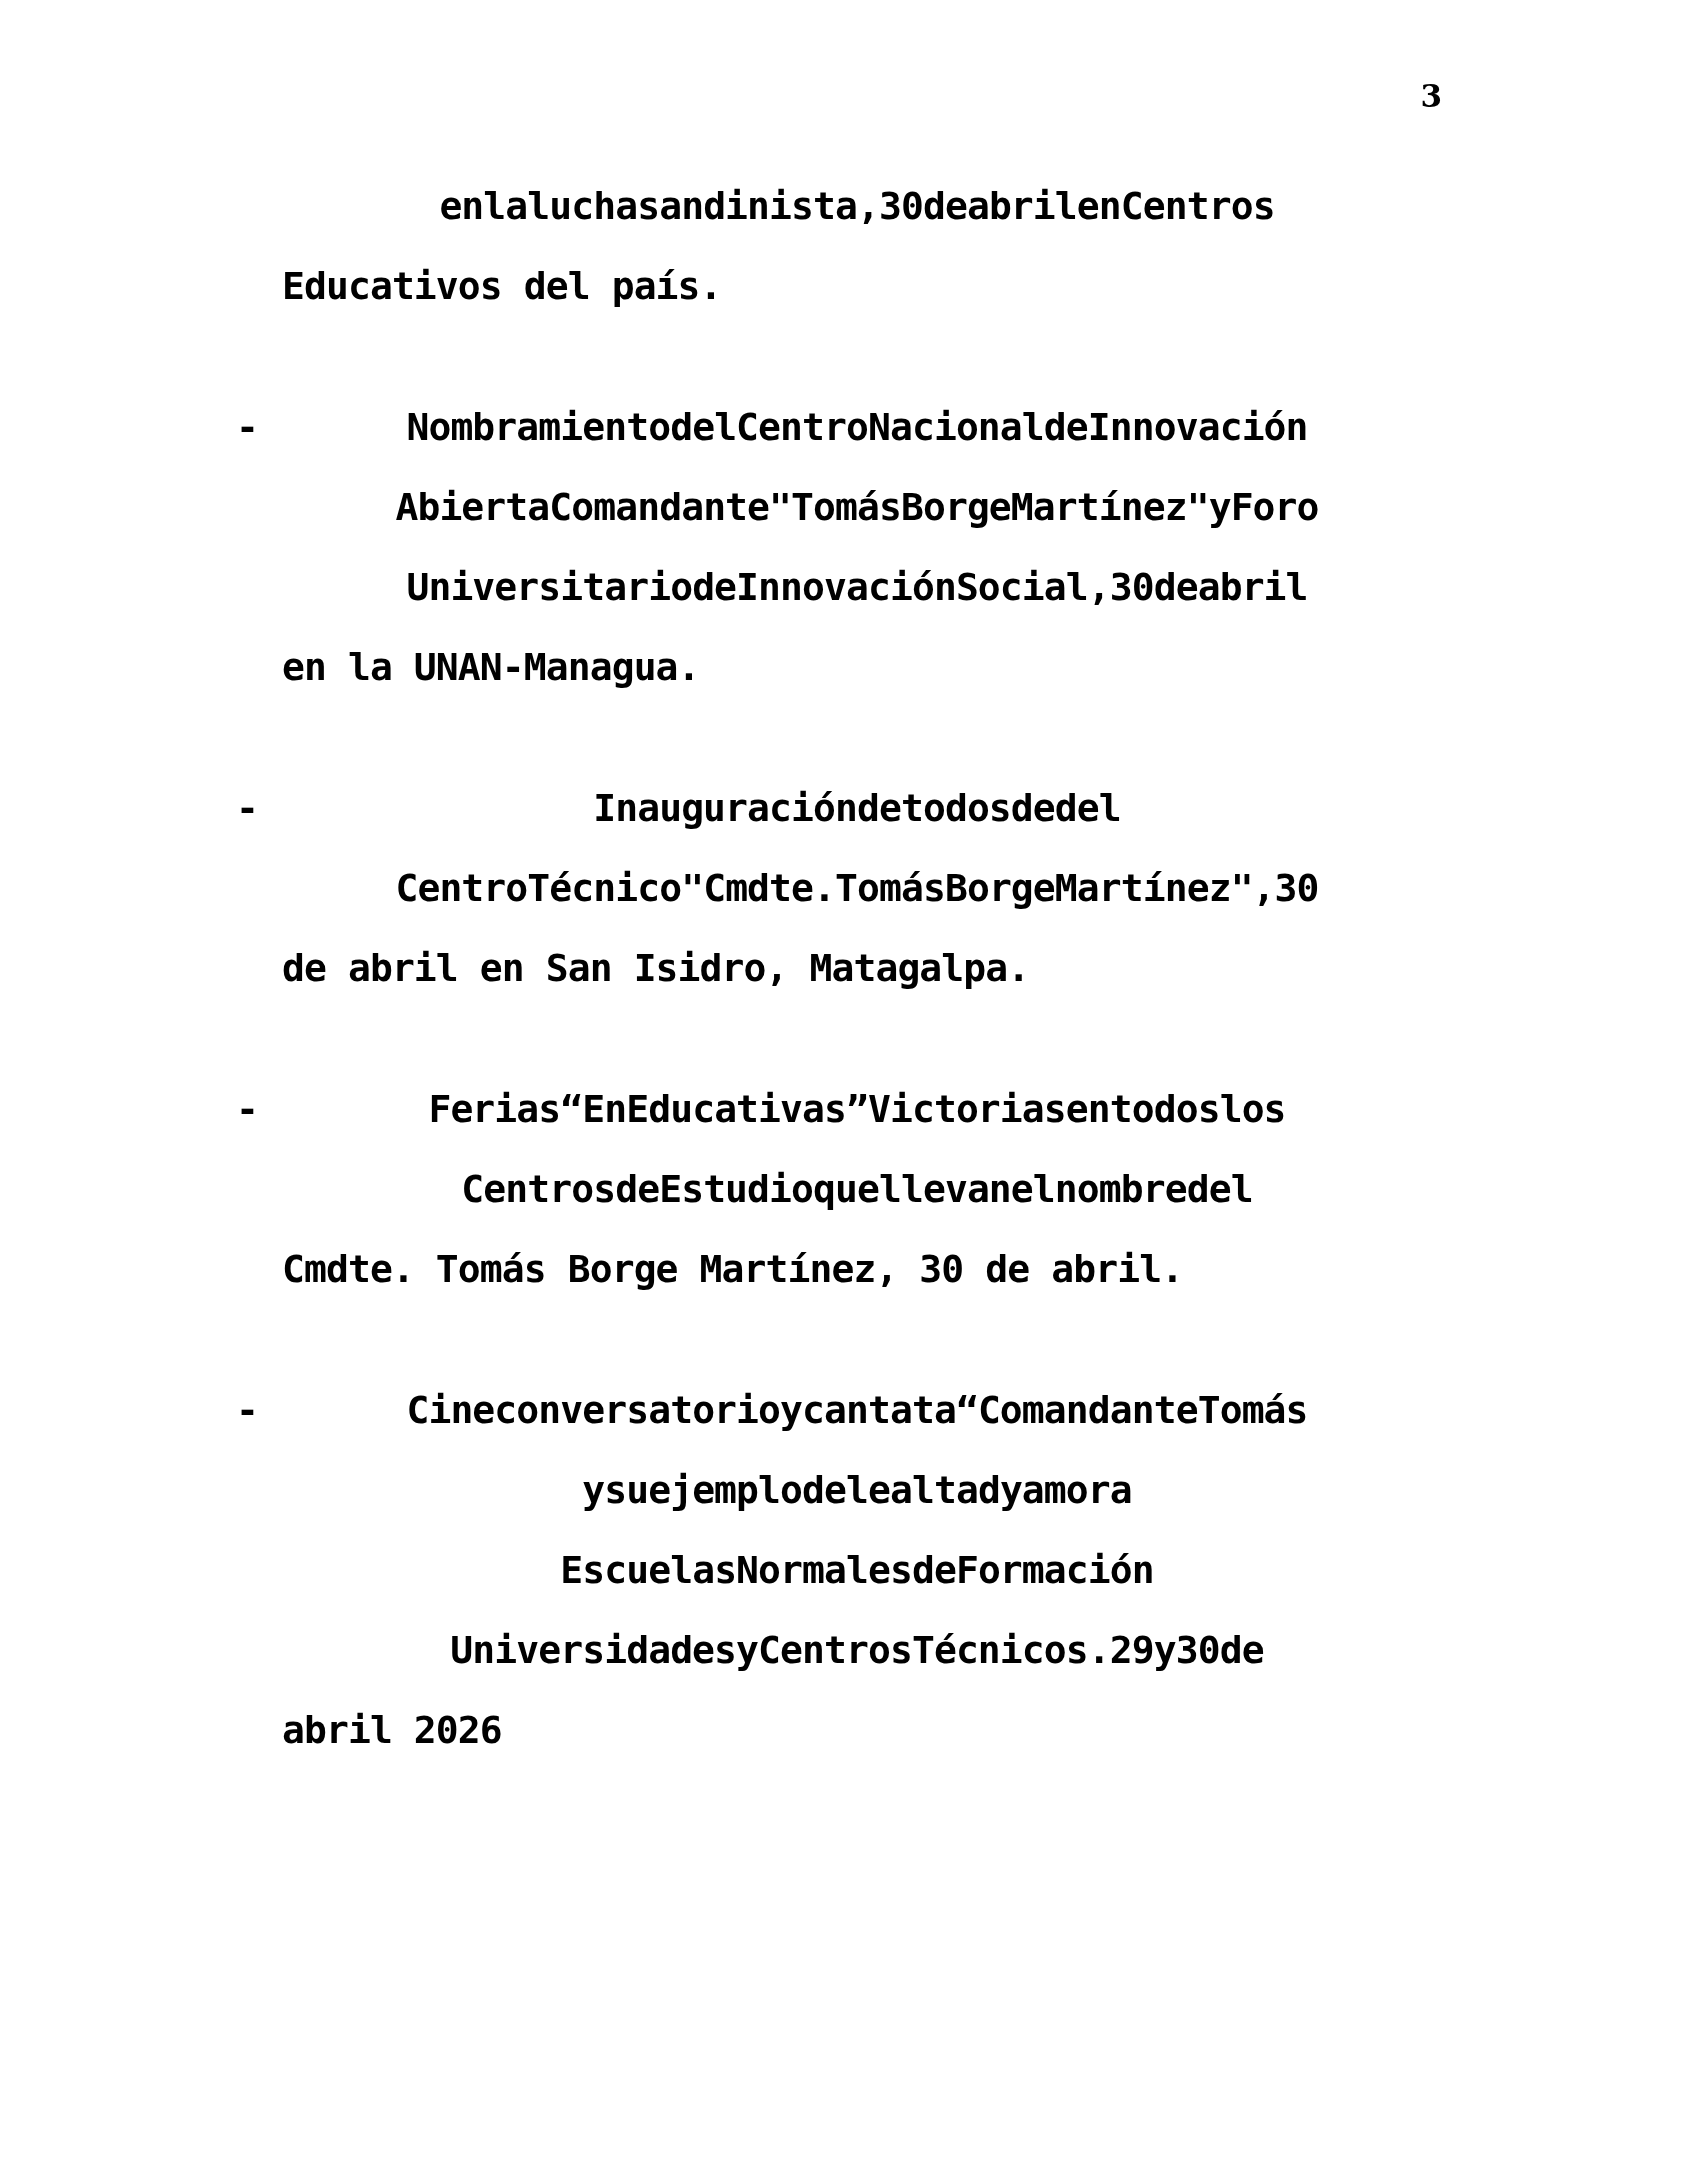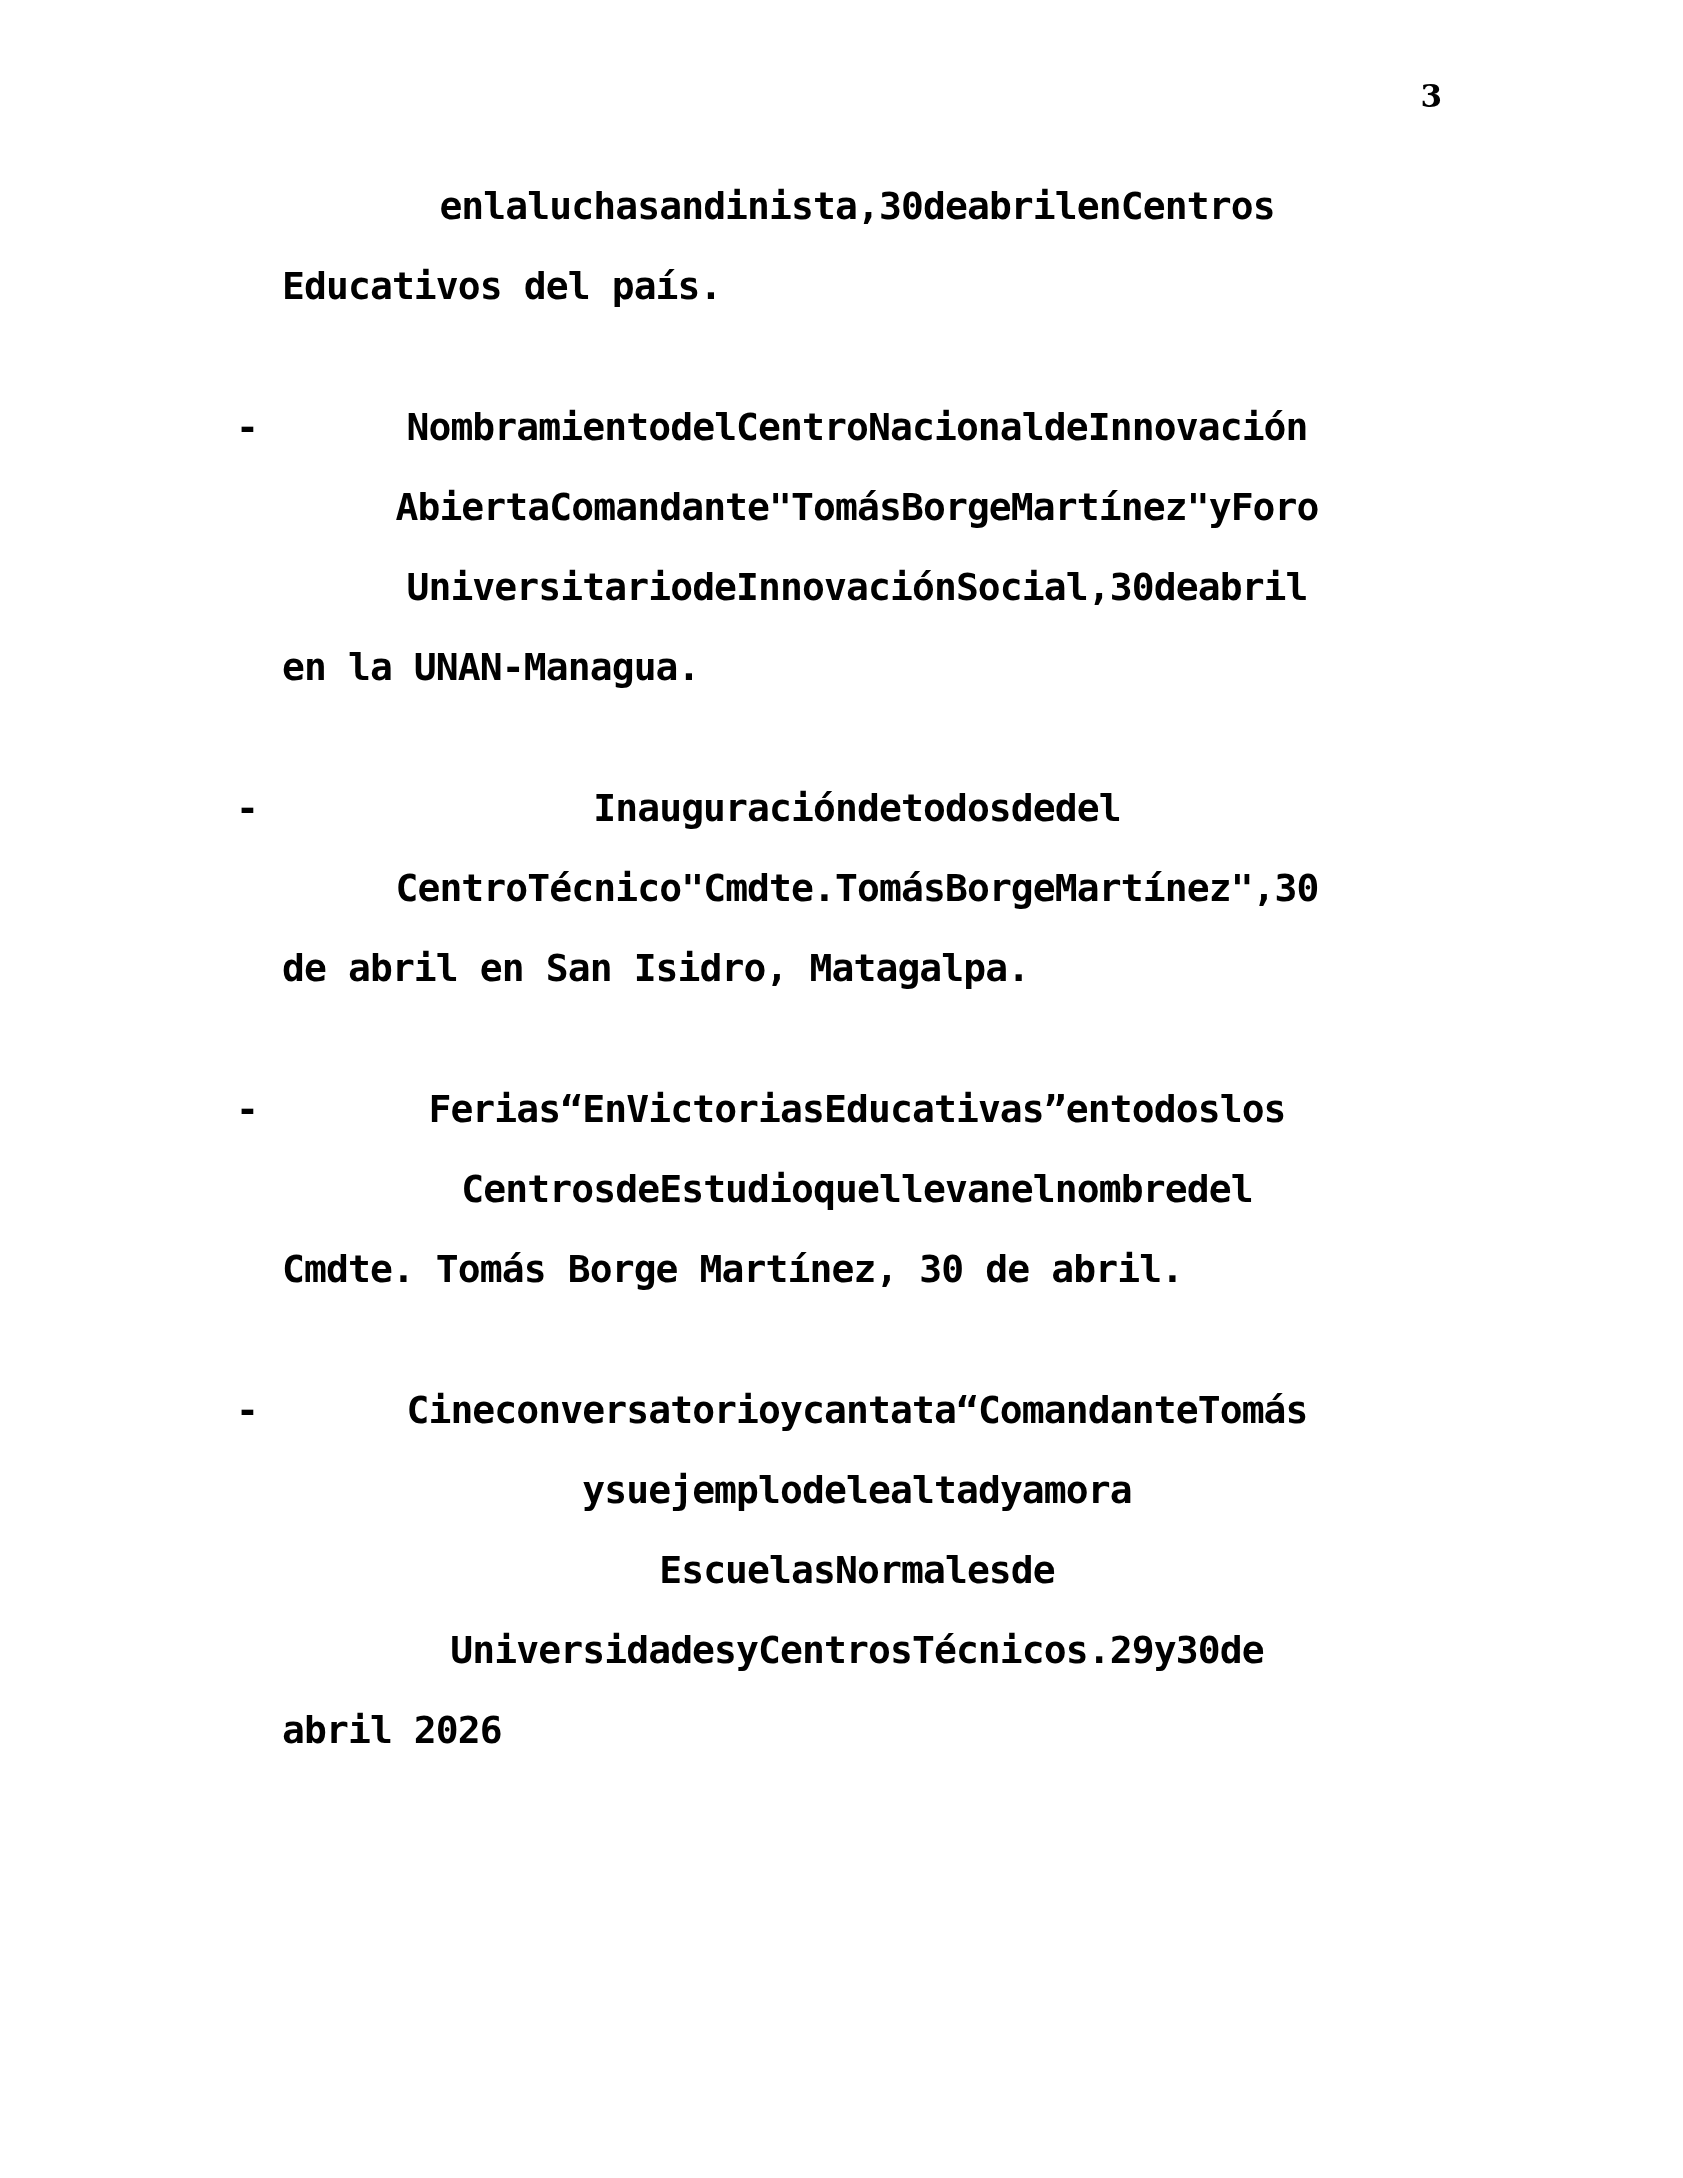--- a/index.html
+++ b/index.html
@@ -170,22 +170,22 @@
           </span>
           <span class="line">de abril en San Isidro, Matagalpa.</span>
         </p>
       </div>
       <div class="block">
         <span class="bullet-mark">-</span>
         <p class="para indent">
           <span class="line just">
             <span>Ferias</span>
             <span>“En</span>
+            <span>Educativas”</span>
             <span>Victorias</span>
-            <span>Educativas”</span>
             <span>en</span>
             <span>todos</span>
             <span>los</span>
           </span>
           <span class="line just">
             <span>Centros</span>
             <span>de</span>
             <span>Estudio</span>
             <span>que</span>
             <span>llevan</span>
@@ -214,20 +214,21 @@
             <span>de</span>
             <span>lealtad</span>
             <span>y</span>
             <span>amor</span>
             <span>a</span>
           </span>
           <span class="line just">
             <span>Escuelas</span>
             <span>Normales</span>
             <span>de</span>
+            <span>Formación</span>
           </span>
           <span class="line just">
             <span>Universidades</span>
             <span>y</span>
             <span>Centros</span>
             <span>Técnicos.</span>
             <span>29</span>
             <span>y</span>
             <span>30</span>
             <span>de</span>

